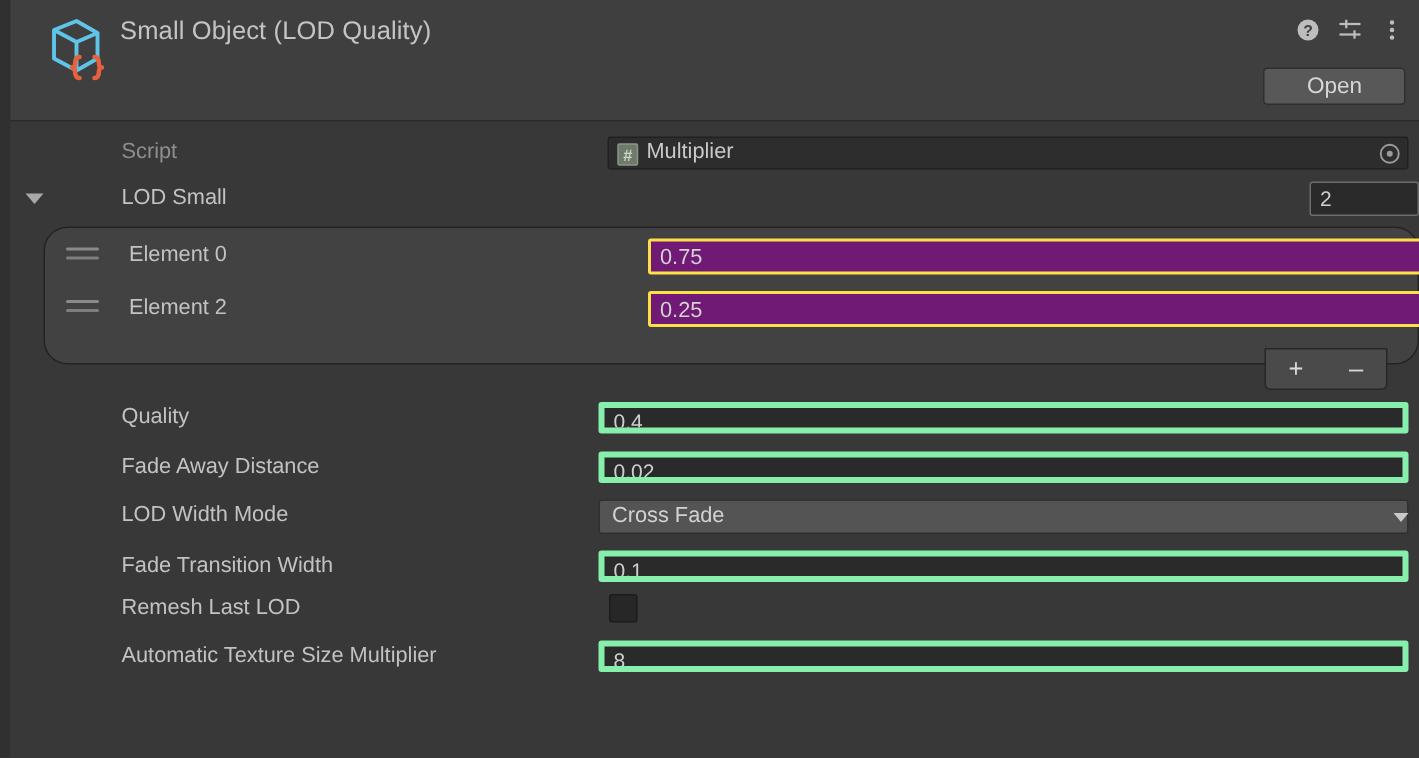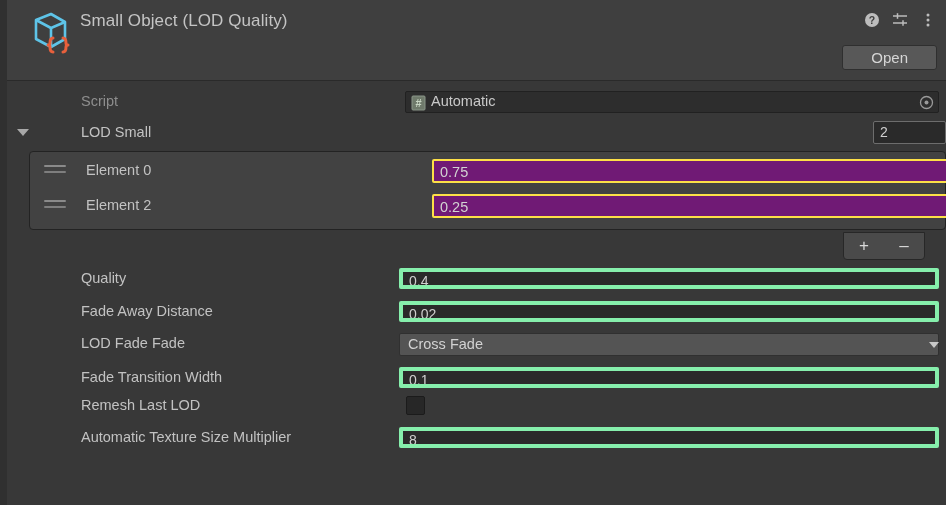--- a/index.html
+++ b/index.html
@@ -178,24 +178,24 @@
     padding-left: 6px;
     cursor: text;
   }
 
   
   .array-box {
     position: absolute;
     left: 22px;
     top: 69px;
     width: 917px;
-    height: 79px;
+    height: 92px;
     background: #424242;
     border: 1px solid #232323;
-    border-radius: 4px;
+    border-radius: 16px;
   }
 
   .el-row {
     position: absolute;
     left: 0;
     width: 917px;
     height: 34px;
   }
 
   .drag-handle {
@@ -354,21 +354,21 @@
 
     <div class="row" style="top:9px;">
       <span class="label dim">Script</span>
       <div class="objfield">
         <span class="csicon">
           <svg width="15" height="16" viewBox="0 0 15 16">
             <rect x="1" y="1" width="13" height="14" rx="1" fill="#6f7a6b" stroke="#8b968a" stroke-width="1"></rect>
             <text x="7.5" y="12" font-size="11" font-family="Liberation Sans, sans-serif" font-weight="bold" fill="#c9d6c4" text-anchor="middle">#</text>
           </svg>
         </span>
-        <span class="objlabel">Automatic</span>
+        <span class="objlabel">Multiplier</span>
         <span class="picker">
           <svg width="15" height="15" viewBox="0 0 15 15">
             <circle cx="7.5" cy="7.5" r="6" fill="none" stroke="#9a9a9a" stroke-width="1.3"></circle>
             <circle cx="7.5" cy="7.5" r="2" fill="#9a9a9a"></circle>
           </svg>
         </span>
       </div>
     </div>
 
     <div class="row" style="top:40px;">
@@ -407,21 +407,21 @@
       <span class="label">Quality</span>
       <div class="field">0.4</div>
     </div>
 
     <div class="row" style="top:219px;">
       <span class="label">Fade Away Distance</span>
       <div class="field">0.02</div>
     </div>
 
     <div class="row" style="top:251px;">
-      <span class="label">LOD Fade Fade</span>
+      <span class="label">LOD Width Mode</span>
       <div class="dropdown">Cross Fade</div>
       <span class="dd-arrow"></span>
     </div>
 
     <div class="row" style="top:285px;">
       <span class="label">Fade Transition Width</span>
       <div class="field">0.1</div>
     </div>
 
     <div class="row" style="top:313px;">

